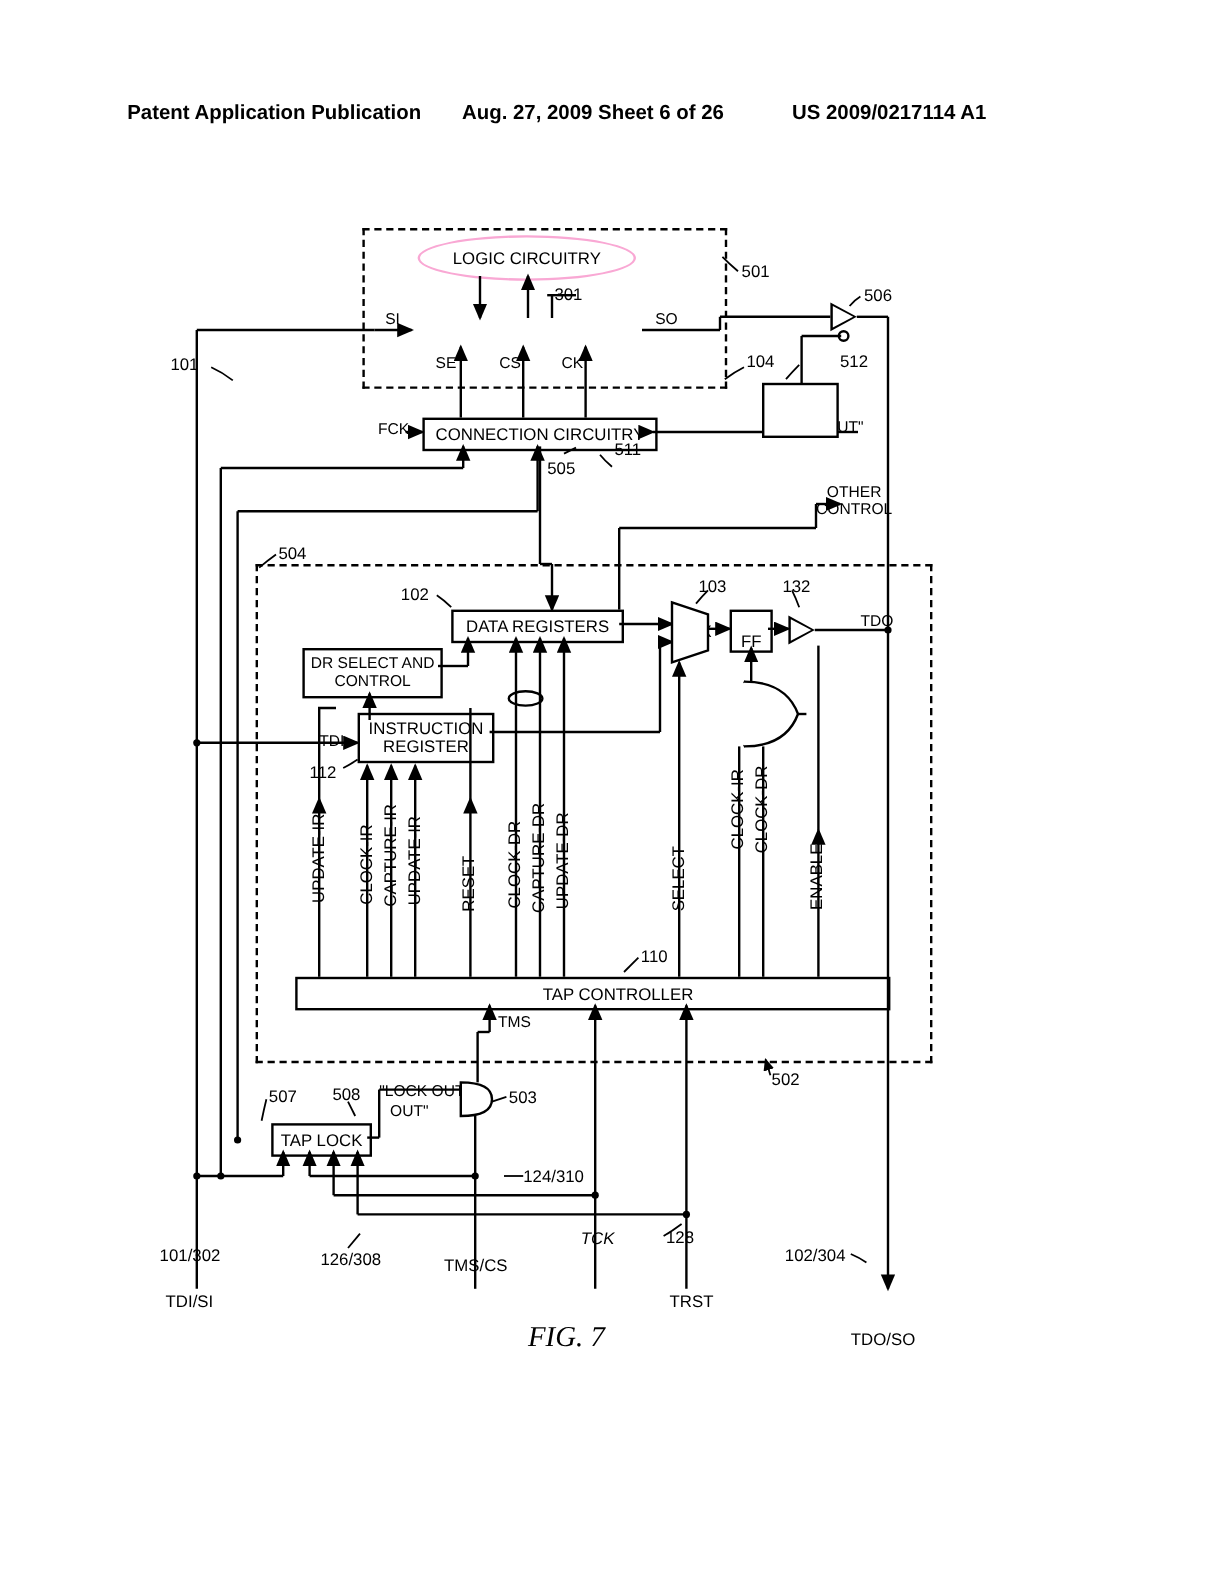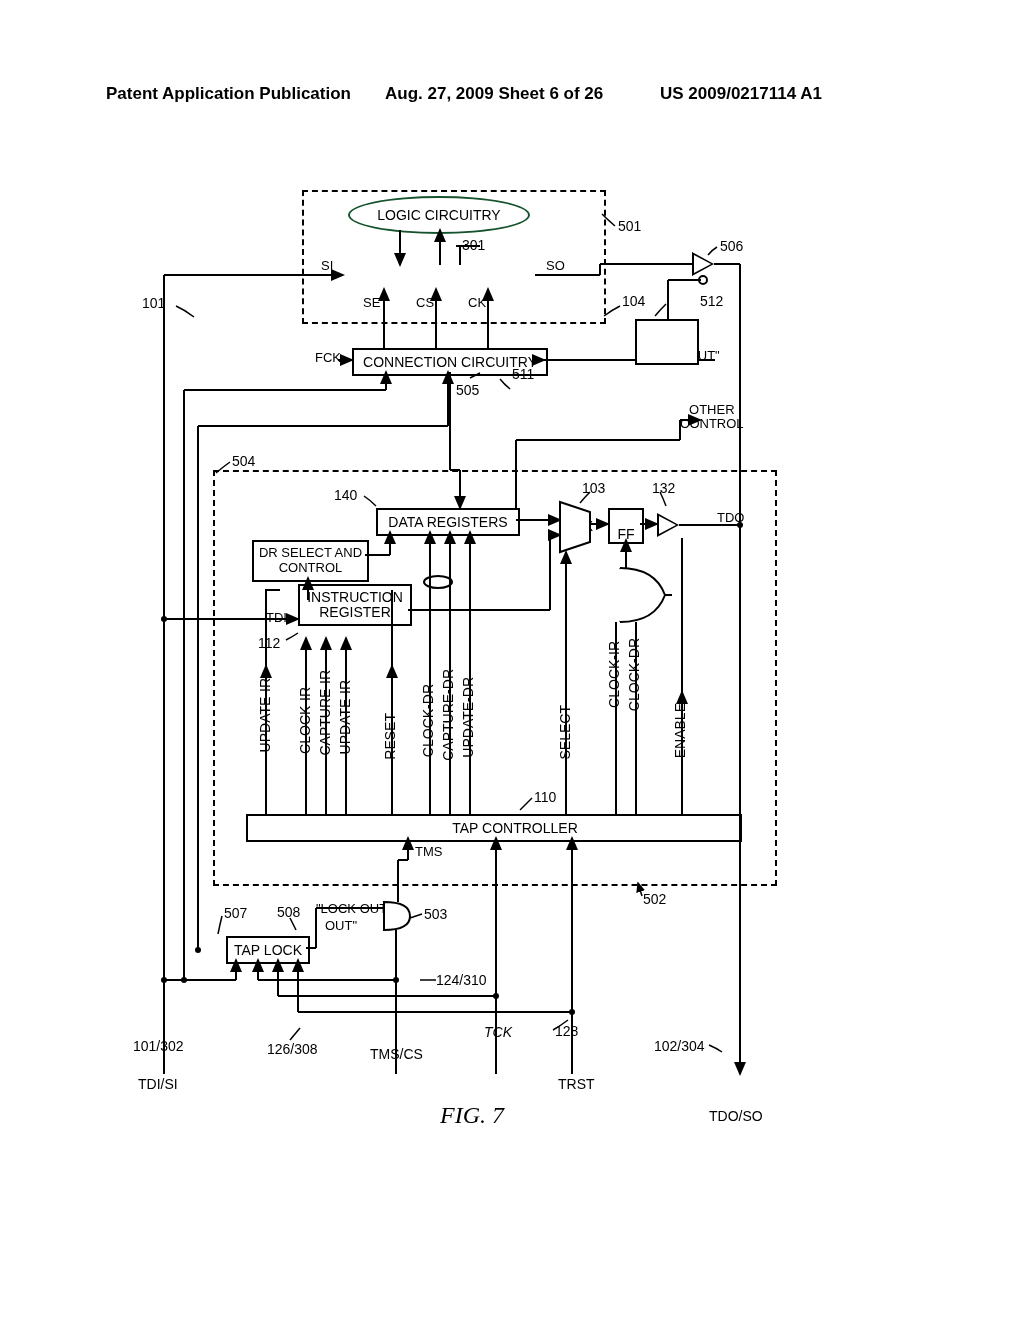--- a/index.html
+++ b/index.html
@@ -57,21 +57,21 @@
   }
   .label.small { font-size: 13px; }
   .fig {
     position: absolute;
     font-size: 24px;
     font-style: italic;
     font-family: "Times New Roman", serif;
   }
   .ellipse {
     position: absolute;
-    border: 2px solid #14532d;
+    border: 2px solid #f9a8d4;
     border-radius: 50%;
     text-align: center;
     display: flex;
     align-items: center;
     justify-content: center;
     font-size: 14px;
   }
   .triangle-right {
     position: absolute;
     width: 0; height: 0;
@@ -133,21 +133,21 @@
   </div>
 
   <div class="box" style="left:92px; top:350px; width:113px; height:38px; font-size:13px; line-height:1.15;">
     <span><span>DR SELECT AND CONTROL</span></span>
   </div>
 
   <div class="box" style="left:216px; top:318px; width:140px; height:24px;">
     <span>DATA REGISTERS</span>
   </div>
 
-  <div class="box" style="left:138px; top:394px; width:110px; height:38px; line-height:1.1;">
+  <div class="box" style="left:138px; top:404px; width:110px; height:38px; line-height:1.1;">
     <span><span>INSTRUCTION</span><br><span>REGISTER</span></span>
   </div>
 
   <svg class="wires" style="z-index:1;">
     <polygon points="400,312 430,322 430,352 400,362" fill="#fff" stroke="#000" stroke-width="2"></polygon>
   </svg>
   <div class="label" style="left:402px; top:328px;">
     <span>MUX</span>
   </div>
 
@@ -205,21 +205,21 @@
 
   <div class="label" style="left:-18px; top:105px;">101</div>
   <div class="label" style="left:462px; top:103px;">104</div>
   <div class="label" style="left:302px; top:47px;">301</div>
   <div class="label" style="left:458px; top:28px;">501</div>
   <div class="label" style="left:560px; top:48px;">506</div>
   <div class="label" style="left:508px; top:103px;margin-left:32px;">512</div>
   <div class="label" style="left:296px; top:192px;">505</div>
   <div class="label" style="left:352px; top:176px;">511</div>
   <div class="label" style="left:72px; top:263px;">504</div>
-  <div class="label" style="left:174px; top:297px;">140</div>
+  <div class="label" style="left:174px; top:297px;">102</div>
   <div class="label" style="left:98px; top:445px;">112</div>
   <div class="label" style="left:422px; top:290px;">103</div>
   <div class="label" style="left:492px; top:290px;">132</div>
   <div class="label" style="left:374px; top:599px;">110</div>
   <div class="label" style="left:483px; top:701px;">502</div>
   <div class="label" style="left:264px; top:716px;">503</div>
   <div class="label" style="left:64px; top:715px;">507</div>
   <div class="label" style="left:117px; top:714px;">508</div>
   <div class="label" style="left:395px; top:833px;">128</div>
   <div class="label" style="left:-27px; top:848px;">101/302</div>

